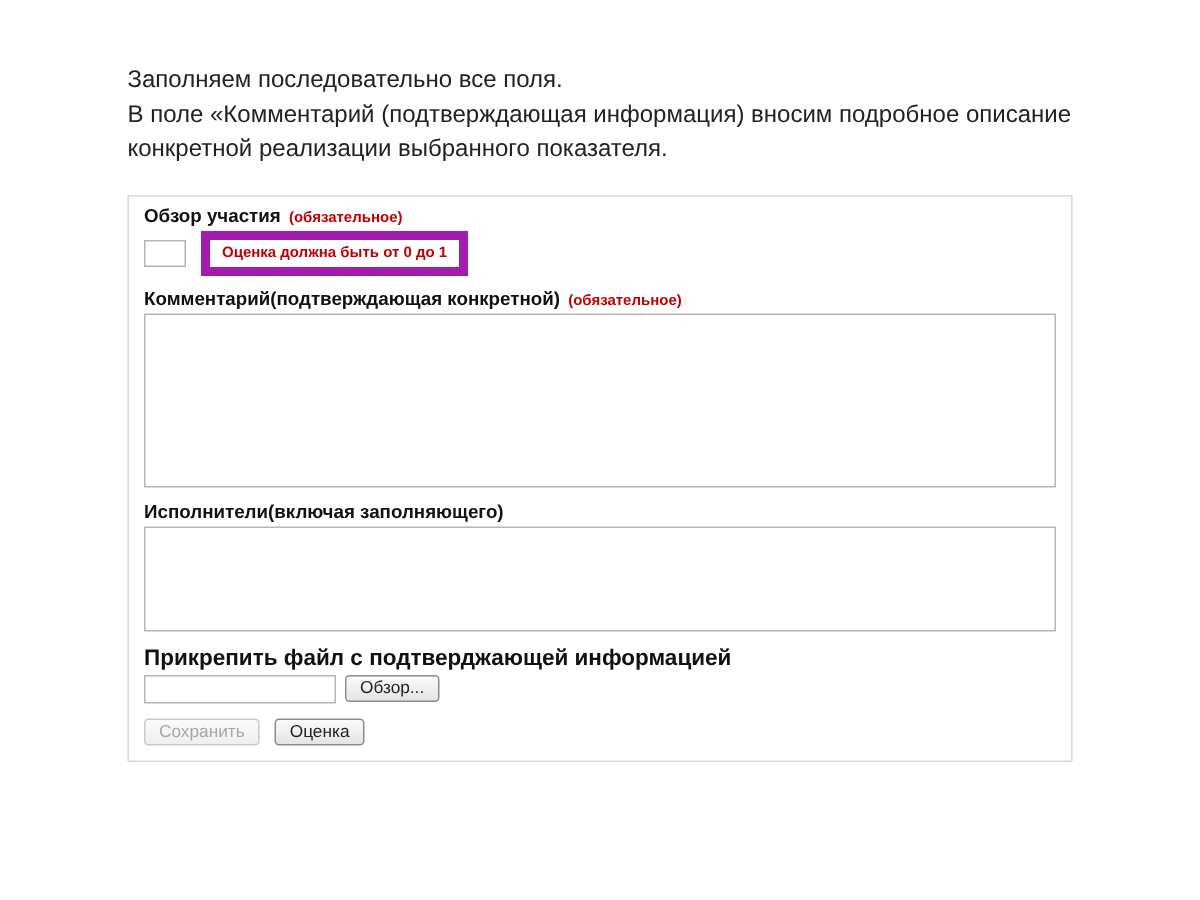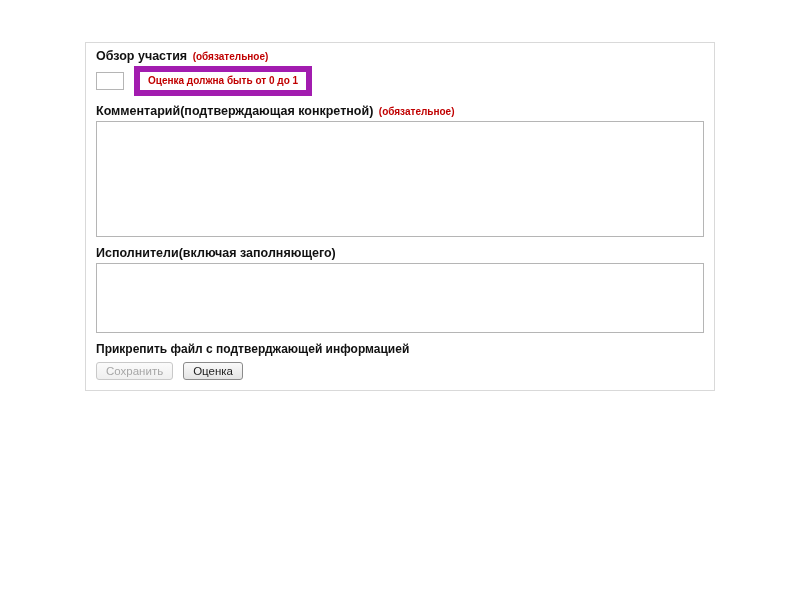--- a/index.html
+++ b/index.html
@@ -111,30 +111,32 @@
       background: linear-gradient(#fbfbfb, #efefef);
       cursor: default;
     }
     .btn-row {
       display: flex;
       gap: 10px;
       align-items: flex-end;
     }
     .attach-label {
       font-weight: bold;
-      font-size: 12px;
+      font-size: 15px;
       color: #111;
       display: block;
       margin-bottom: 2px;
     }
   </style>
 </head>
 <body>
 
 <div class="page">
+  <div class="instruction" style="white-space: pre-line;">Заполняем последовательно все поля.
+В поле «Комментарий (подтверждающая информация) вносим подробное описание конкретной реализации выбранного показателя.</div>
 
   <div class="form-wrap">
 
     <div class="field-block">
       <span class="field-label">
         <span>Обзор участия</span>
         <span class="req">(обязательное)</span>
       </span>
       <div class="row-share">
         <input type="text" class="share-input" value="" style="">
@@ -150,20 +152,24 @@
       <textarea class="comment" style=""></textarea>
     </div>
 
     <div class="field-block">
       <span class="field-label">Исполнители(включая заполняющего)</span>
       <textarea class="performers" style=""></textarea>
     </div>
 
     <div class="field-block">
       <span class="attach-label">Прикрепить файл с подтверджающей информацией</span>
+      <div class="file-row">
+        <input type="text" class="file-path" value="" style="">
+        <button class="browse">Обзор...</button>
+      </div>
     </div>
 
     <div class="btn-row">
       <button class="save" disabled="">Сохранить</button>
       <button class="cancel">Оценка</button>
     </div>
 
   </div>
 </div>
 

